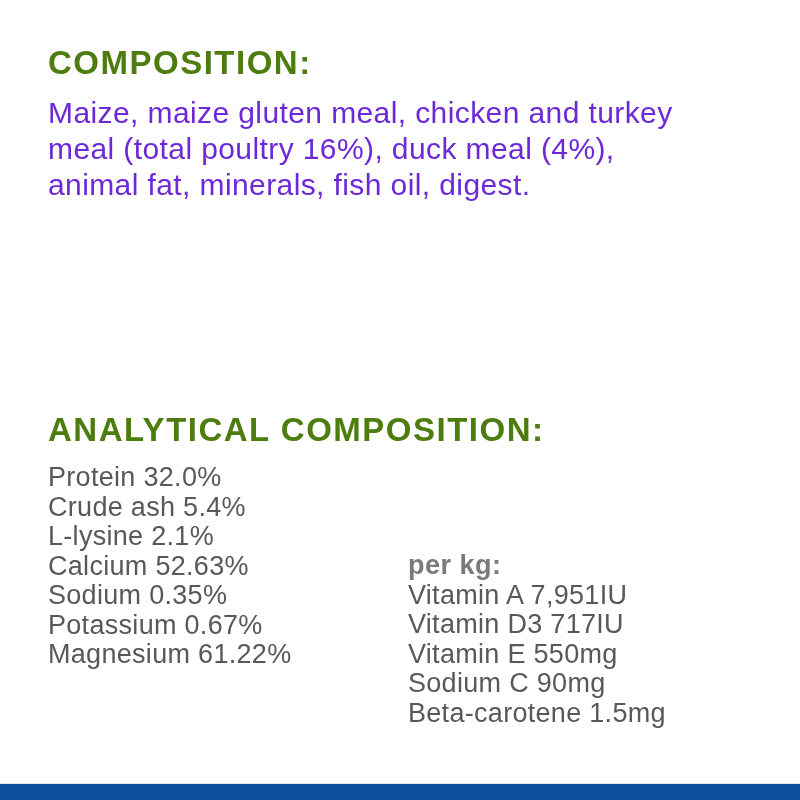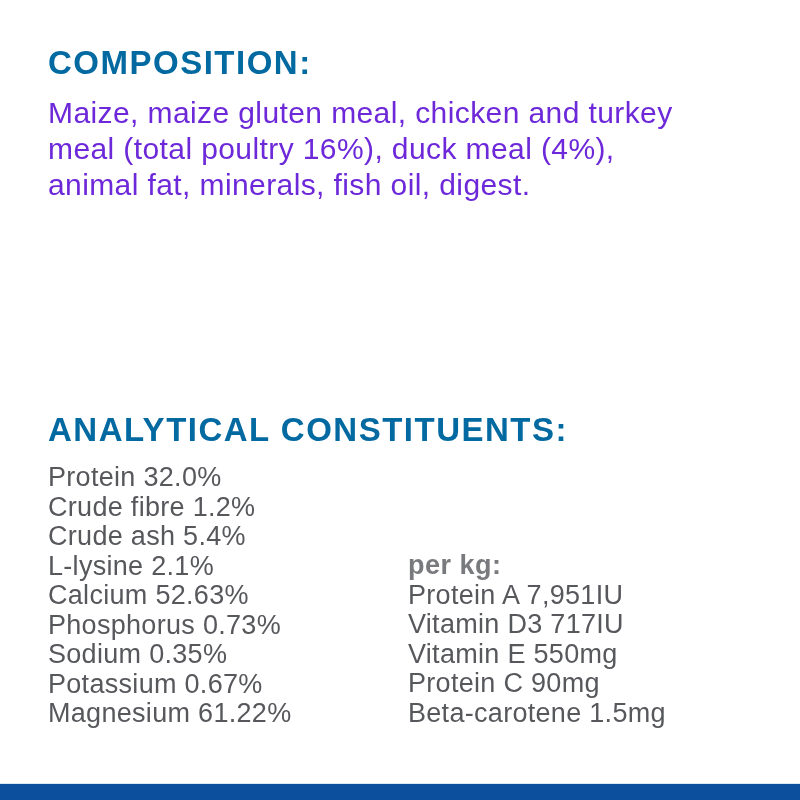--- a/index.html
+++ b/index.html
@@ -8,21 +8,21 @@
     position: relative;
     background: #ffffff;
     font-family: "Liberation Sans", "DejaVu Sans", sans-serif;
     overflow: hidden;
   }
   .label { position: absolute; inset: 0; }
 
   .heading {
     position: absolute;
     left: 48px;
-    color: #0369a1;
+    color: #4d7c0f;
     font-size: 33px;
     font-weight: bold;
     letter-spacing: 1.5px;
     line-height: 1;
     white-space: nowrap;
   }
   .heading.comp { top: 46px; }
   .heading.anal { top: 413px; }
 
   .body-text {
@@ -68,38 +68,36 @@
 <body>
 
 <div class="label">
 
   <h1 class="heading comp">COMPOSITION:</h1>
 
   <p class="body-text">Maize, maize gluten meal, chicken and turkey
 meal (total poultry 16%), duck meal (4%),
 animal fat, minerals, fish oil, digest.</p>
 
-  <h1 class="heading anal">ANALYTICAL CONSTITUENTS:</h1>
+  <h1 class="heading anal">ANALYTICAL COMPOSITION:</h1>
 
   <div class="list nutrient-list">
     <div class="row">Protein 32.0%</div>
-    <div class="row">Crude fibre 1.2%</div>
     <div class="row">Crude ash 5.4%</div>
     <div class="row">L-lysine 2.1%</div>
     <div class="row">Calcium 52.63%</div>
-    <div class="row">Phosphorus 0.73%</div>
     <div class="row">Sodium 0.35%</div>
     <div class="row">Potassium 0.67%</div>
     <div class="row">Magnesium 61.22%</div>
   </div>
 
   <div class="list per-kg-list">
     <div class="row per-kg-header">per kg:</div>
-    <div class="row">Protein A 7,951IU</div>
+    <div class="row">Vitamin A 7,951IU</div>
     <div class="row">Vitamin D3 717IU</div>
     <div class="row">Vitamin E 550mg</div>
-    <div class="row">Protein C 90mg</div>
+    <div class="row">Sodium C 90mg</div>
     <div class="row">Beta-carotene 1.5mg</div>
   </div>
 
   <div class="bottom-bar"></div>
 
 </div>
 
 </body></html>

